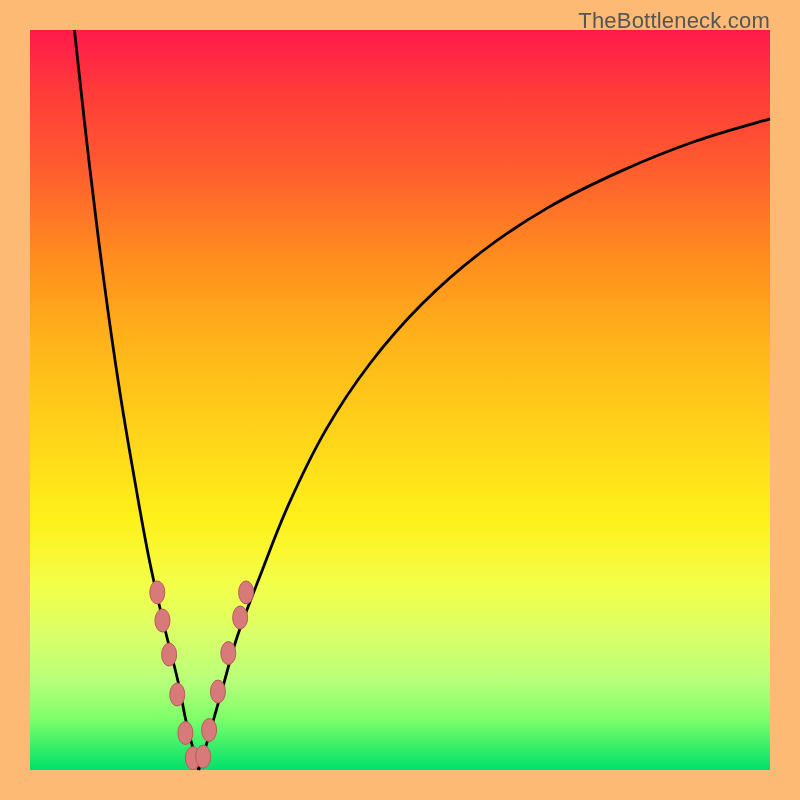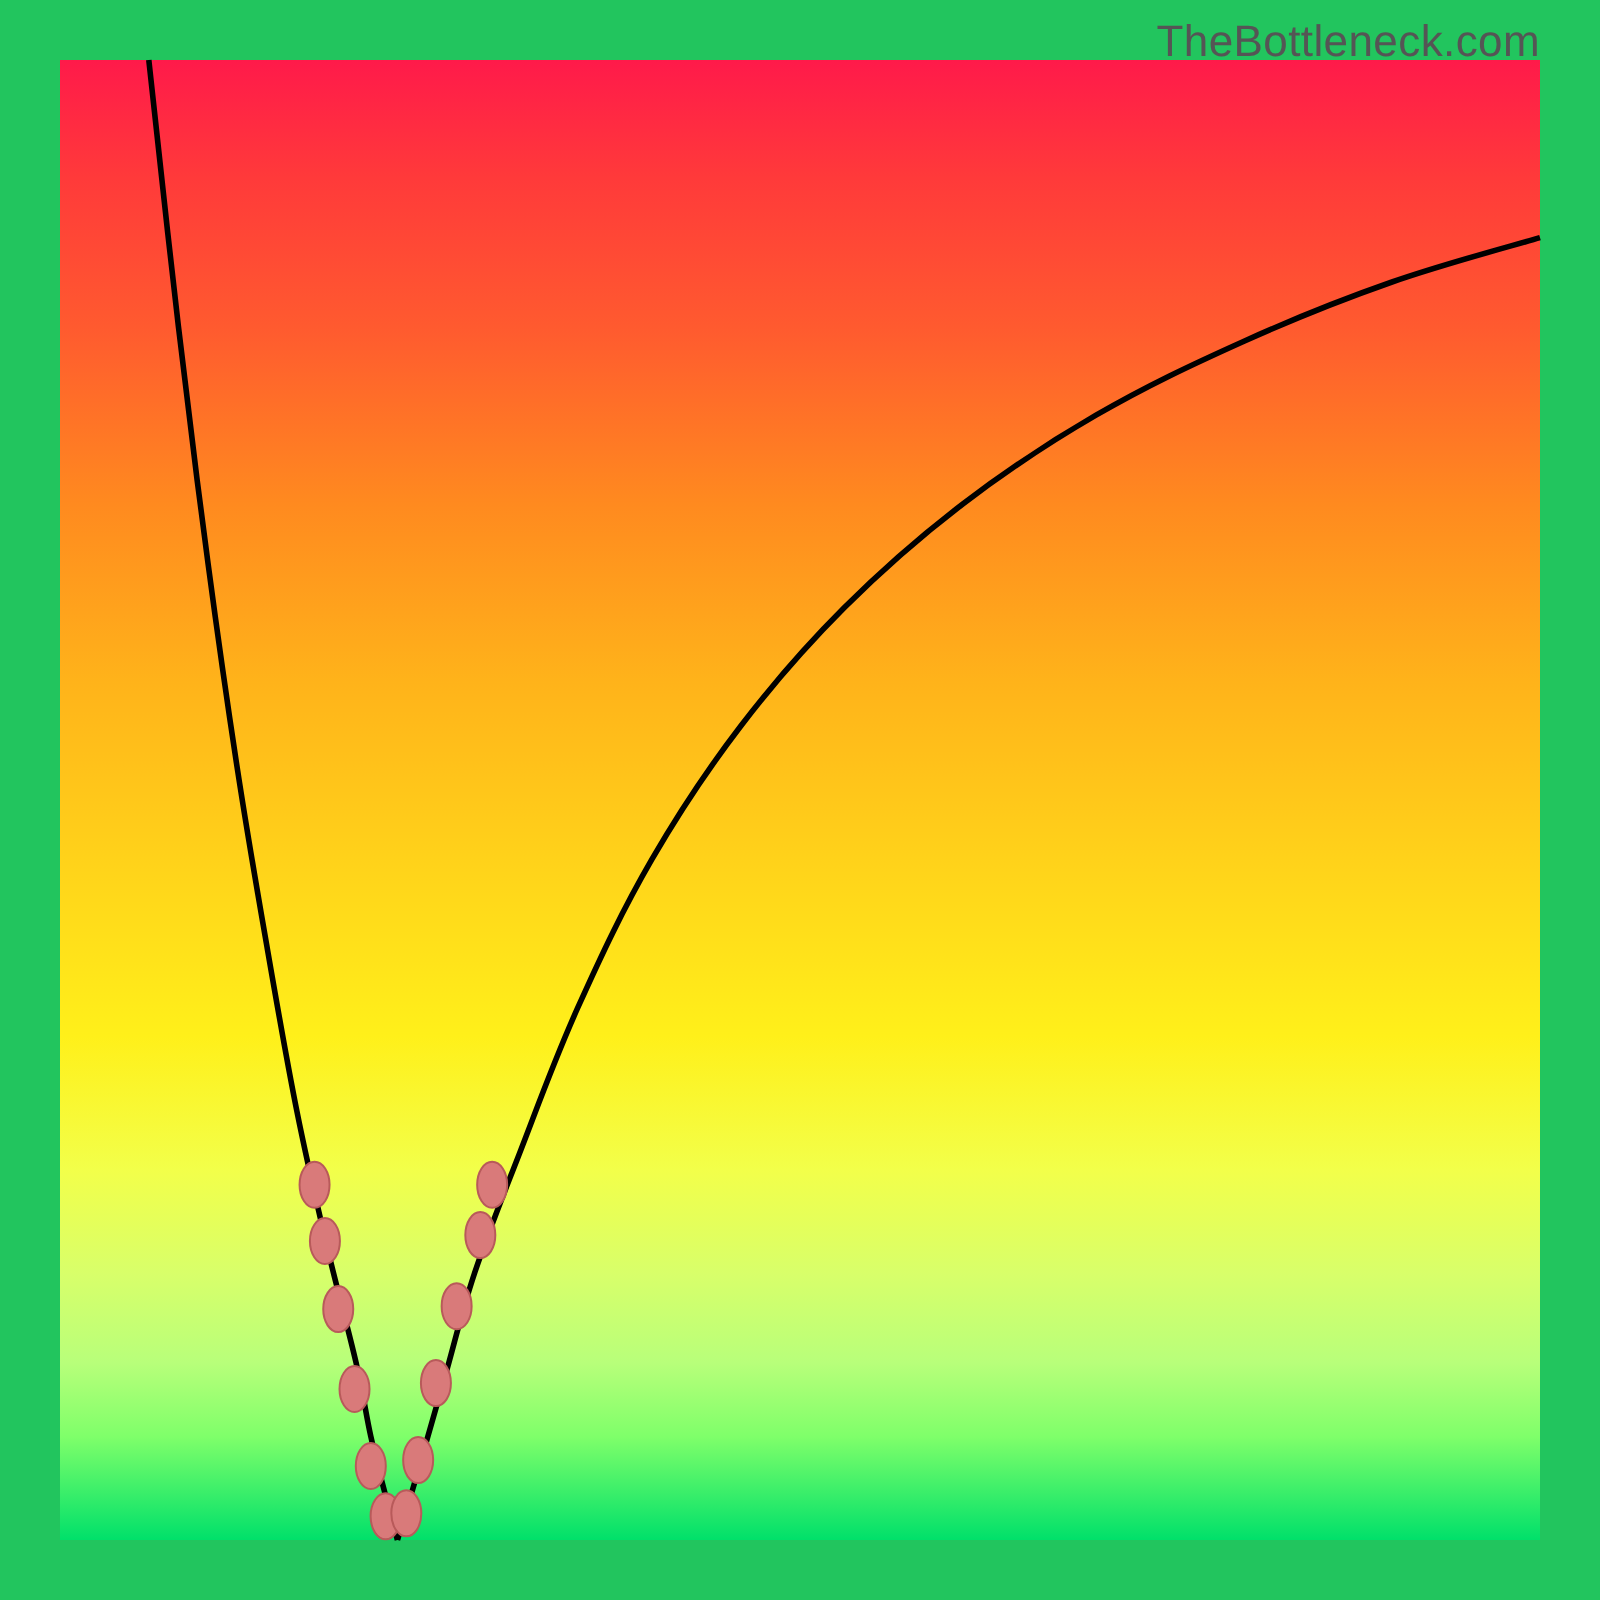--- a/index.html
+++ b/index.html
@@ -8,21 +8,21 @@
     width: 800px;
     height: 800px;
     overflow: hidden;
     font-family: Arial, Helvetica, sans-serif;
     background: #000;
   }
   .frame {
     position: relative;
     width: 800px;
     height: 800px;
-    background: #22c55e;
+    background: #fdba74;
   }
   .plot-area {
     position: absolute;
     left: 30px;
     top: 30px;
     width: 740px;
     height: 740px;
     background: linear-gradient(to bottom,
       #ff1a4a 0%,
       #ff3a3a 8%,

